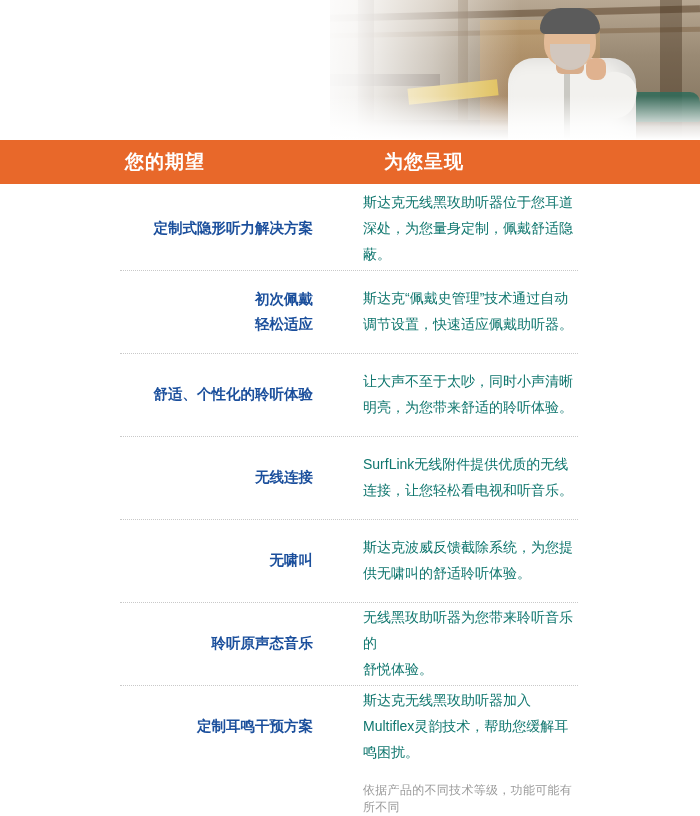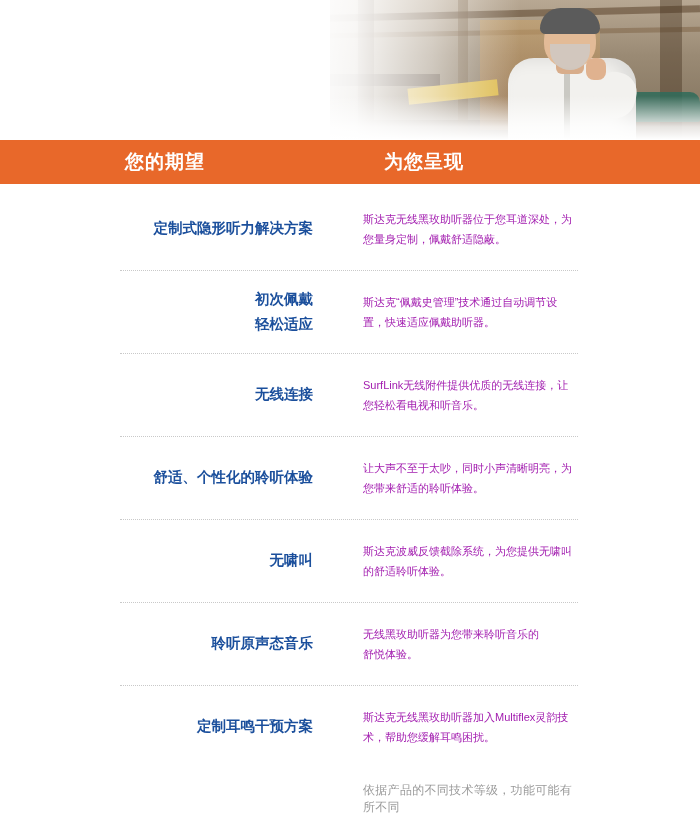--- a/index.html
+++ b/index.html
@@ -183,22 +183,22 @@
     text-align: right;
     color: #1b4f9c;
     font-size: 14.5px;
     font-weight: bold;
     line-height: 1.75;
   }
   .cell-right {
     flex: 1;
     box-sizing: border-box;
     padding-left: 28px;
-    color: #a21caf;
-    font-size: 11px;
+    color: #0f766e;
+    font-size: 14px;
     line-height: 1.85;
   }
   .cell-left .l2 { display: block; }
 
   .footnote {
     margin: 14px 120px 0 363px;
     color: #9a9a9a;
     font-size: 12px;
     letter-spacing: .3px;
   }
@@ -247,31 +247,31 @@
   </div>
   <div class="row">
     <div class="cell-left">
       <span>初次佩戴</span>
       <span class="l2">轻松适应</span>
     </div>
     <div class="cell-right">斯达克“佩戴史管理”技术通过自动调节设置，快速适应佩戴助听器。</div>
   </div>
   <div class="row">
     <div class="cell-left">
+      <span>舒适、个性化的聆听体验</span>
+      <span class="l2"></span>
+    </div>
+    <div class="cell-right">让大声不至于太吵，同时小声清晰明亮，为您带来舒适的聆听体验。</div>
+  </div>
+  <div class="row">
+    <div class="cell-left">
       <span>无线连接</span>
       <span class="l2"></span>
     </div>
     <div class="cell-right">SurfLink无线附件提供优质的无线连接，让您轻松看电视和听音乐。</div>
-  </div>
-  <div class="row">
-    <div class="cell-left">
-      <span>舒适、个性化的聆听体验</span>
-      <span class="l2"></span>
-    </div>
-    <div class="cell-right">让大声不至于太吵，同时小声清晰明亮，为您带来舒适的聆听体验。</div>
   </div>
   <div class="row">
     <div class="cell-left">
       <span>无啸叫</span>
       <span class="l2"></span>
     </div>
     <div class="cell-right">斯达克波威反馈截除系统，为您提供无啸叫的舒适聆听体验。</div>
   </div>
   <div class="row">
     <div class="cell-left">

